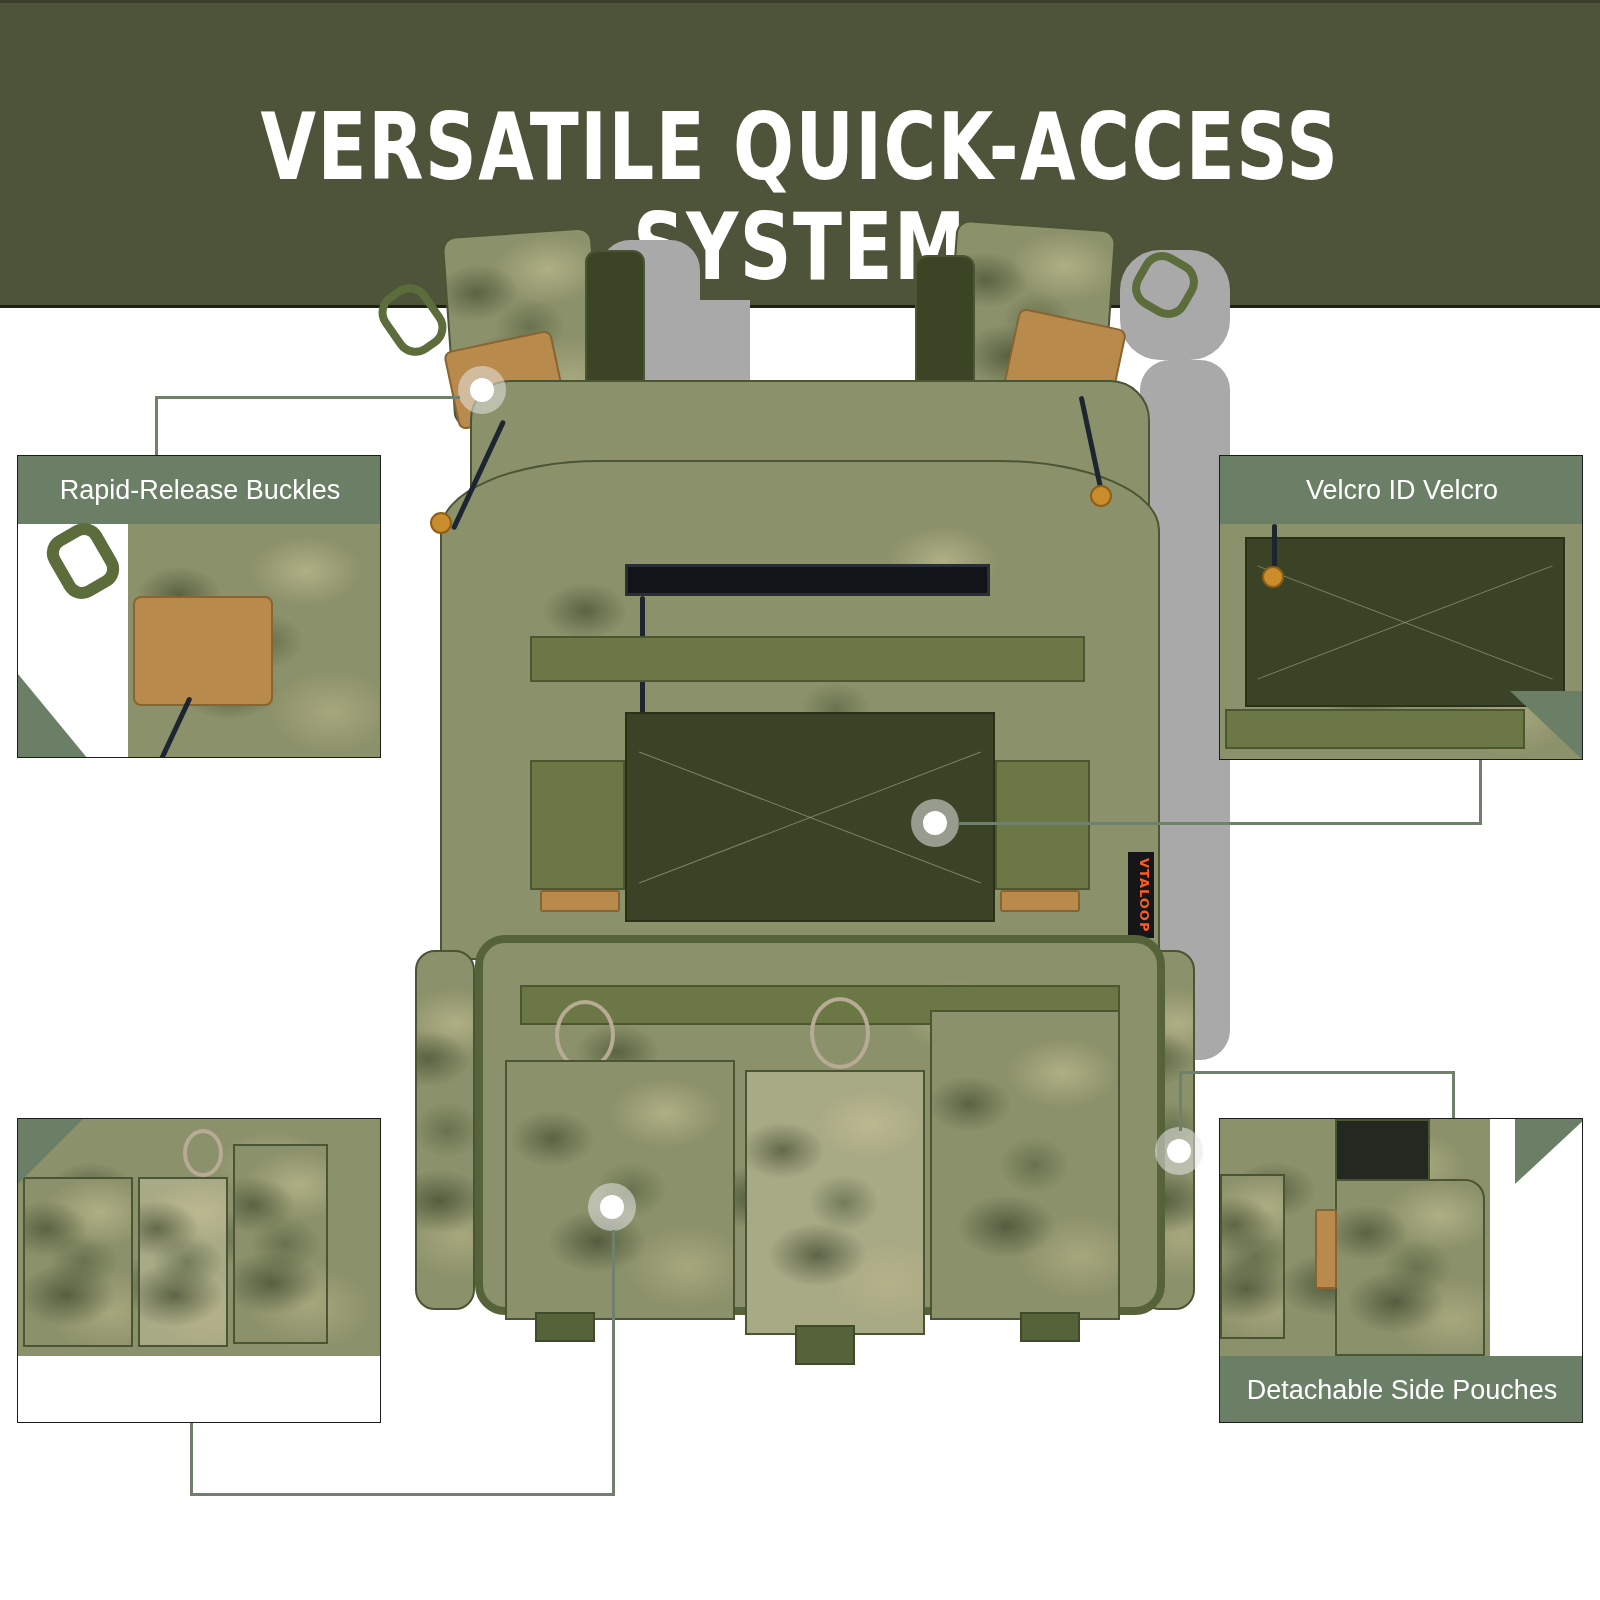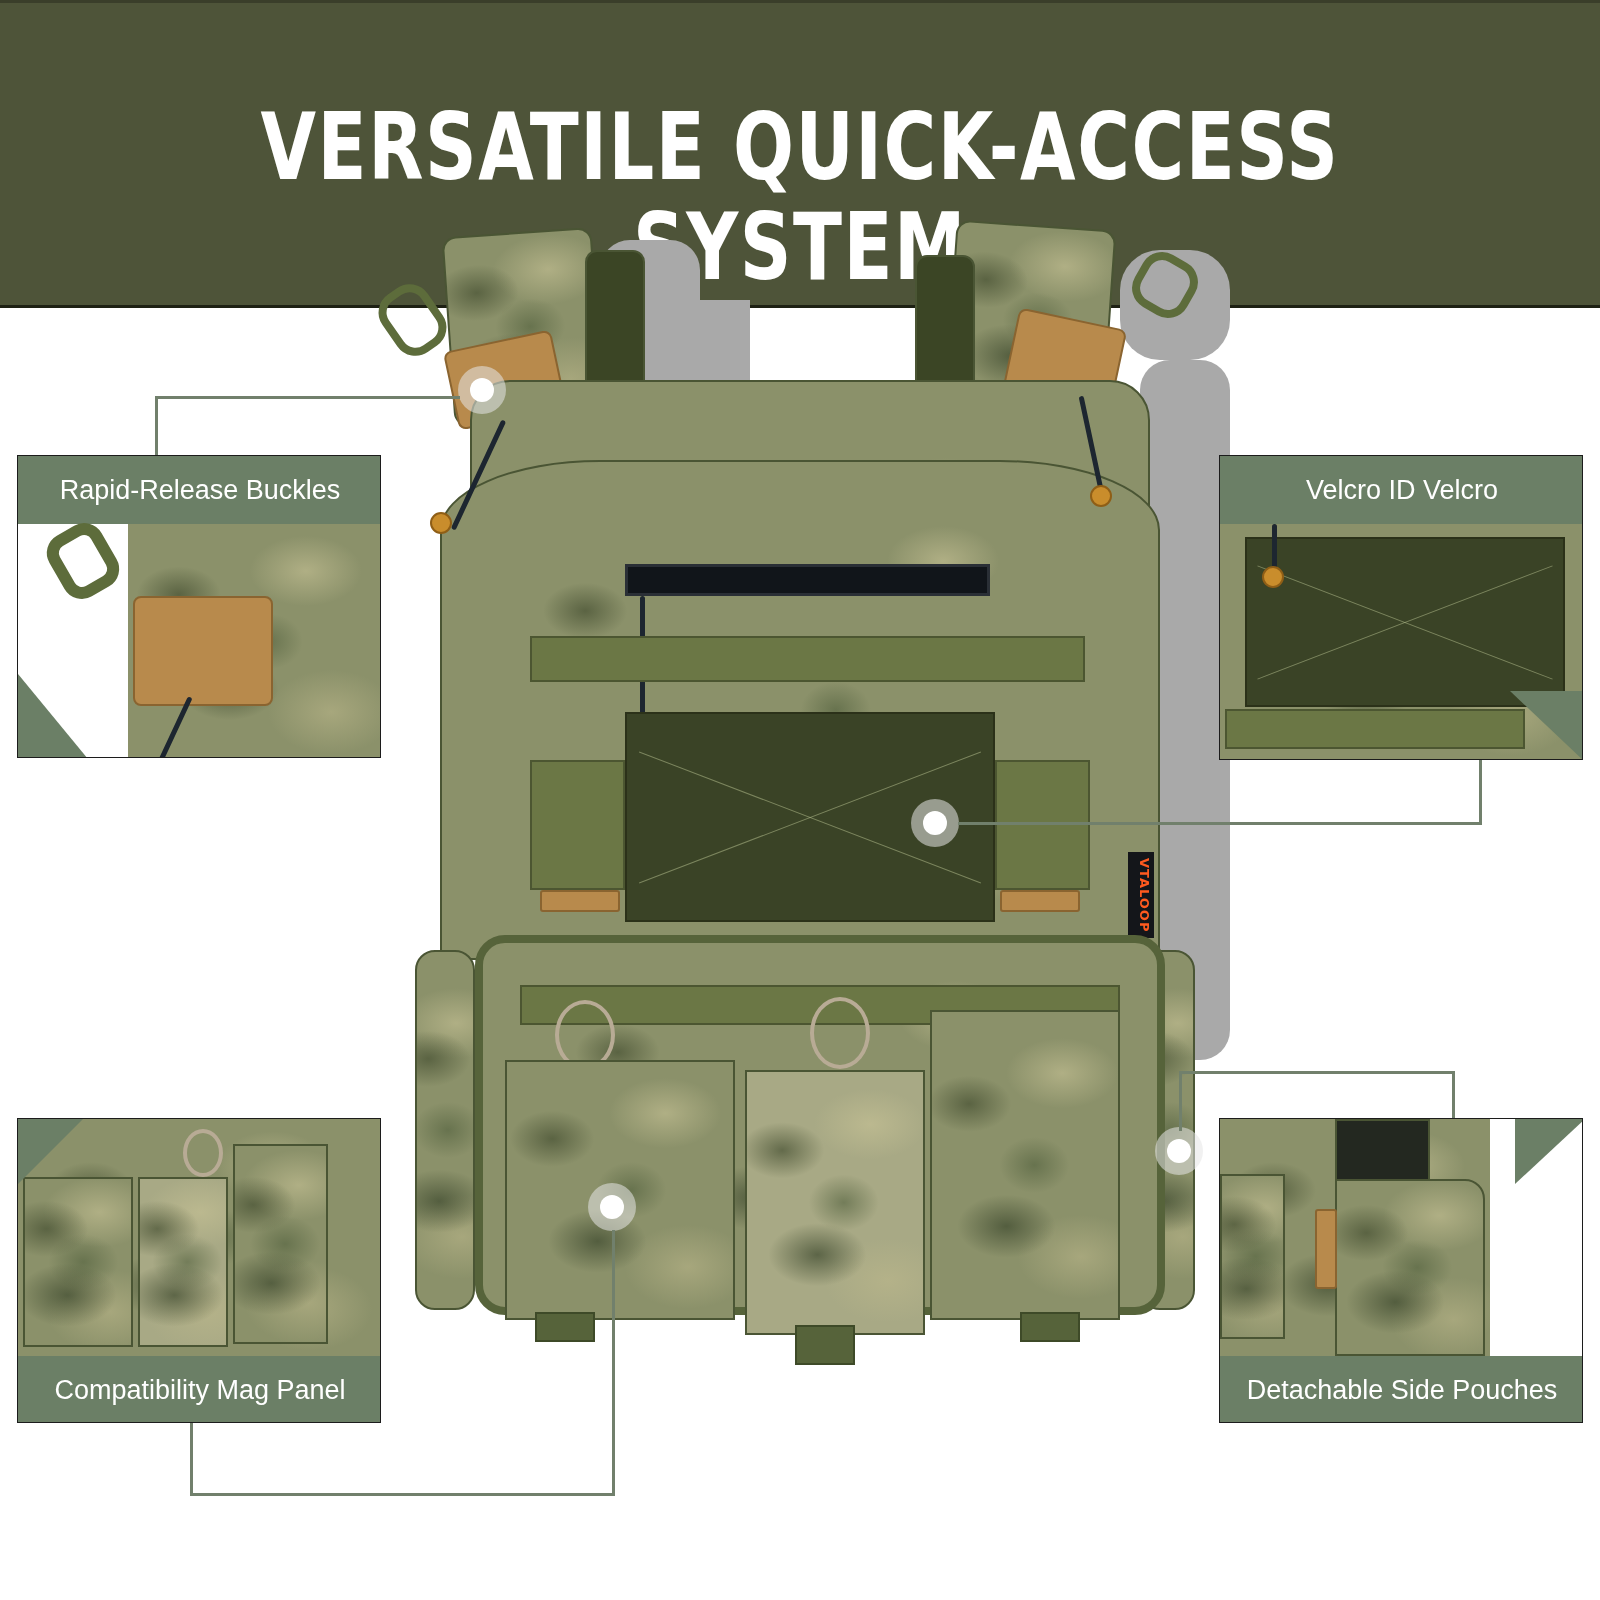--- a/index.html
+++ b/index.html
@@ -172,21 +172,20 @@
 </div>
 
 <div class="card" style="left:17px;top:1118px;width:364px;height:305px;">
   <div class="card-photo camo" style="left:0;top:0;width:364px;height:237px;">
     <div class="part camo" style="left:5px;top:58px;width:110px;height:170px;"></div>
     <div class="part camo" style="left:120px;top:58px;width:90px;height:170px;background-color:#a8a985;"></div>
     <div class="part camo" style="left:215px;top:25px;width:95px;height:200px;"></div>
     <div class="ring" style="left:165px;top:10px;width:40px;height:48px;"></div>
   </div>
   <div class="corner" style="left:0;top:0;border-left:0;border-top:65px solid #6b7f66;border-right:65px solid transparent;"></div>
-  <div class="card-label" style="left:0;top:237px;width:364px;height:68px;">Compatibility Mag Panel</div>
 </div>
 
 <div class="card" style="left:1219px;top:1118px;width:364px;height:305px;">
   <div class="card-photo camo" style="left:0;top:0;width:270px;height:237px;">
     <div class="part camo" style="left:0;top:55px;width:65px;height:165px;"></div>
     <div class="part" style="left:115px;top:0;width:95px;height:70px;background:#232820;"></div>
     <div class="part camo" style="left:115px;top:60px;width:150px;height:177px;border-radius:0 20px 0 0;"></div>
     <div class="buckle" style="left:95px;top:90px;width:22px;height:80px;border-radius:3px;"></div>
   </div>
   <div class="corner" style="left:295px;top:0;border-right:70px solid transparent;border-top:65px solid #6b7f66;"></div>

